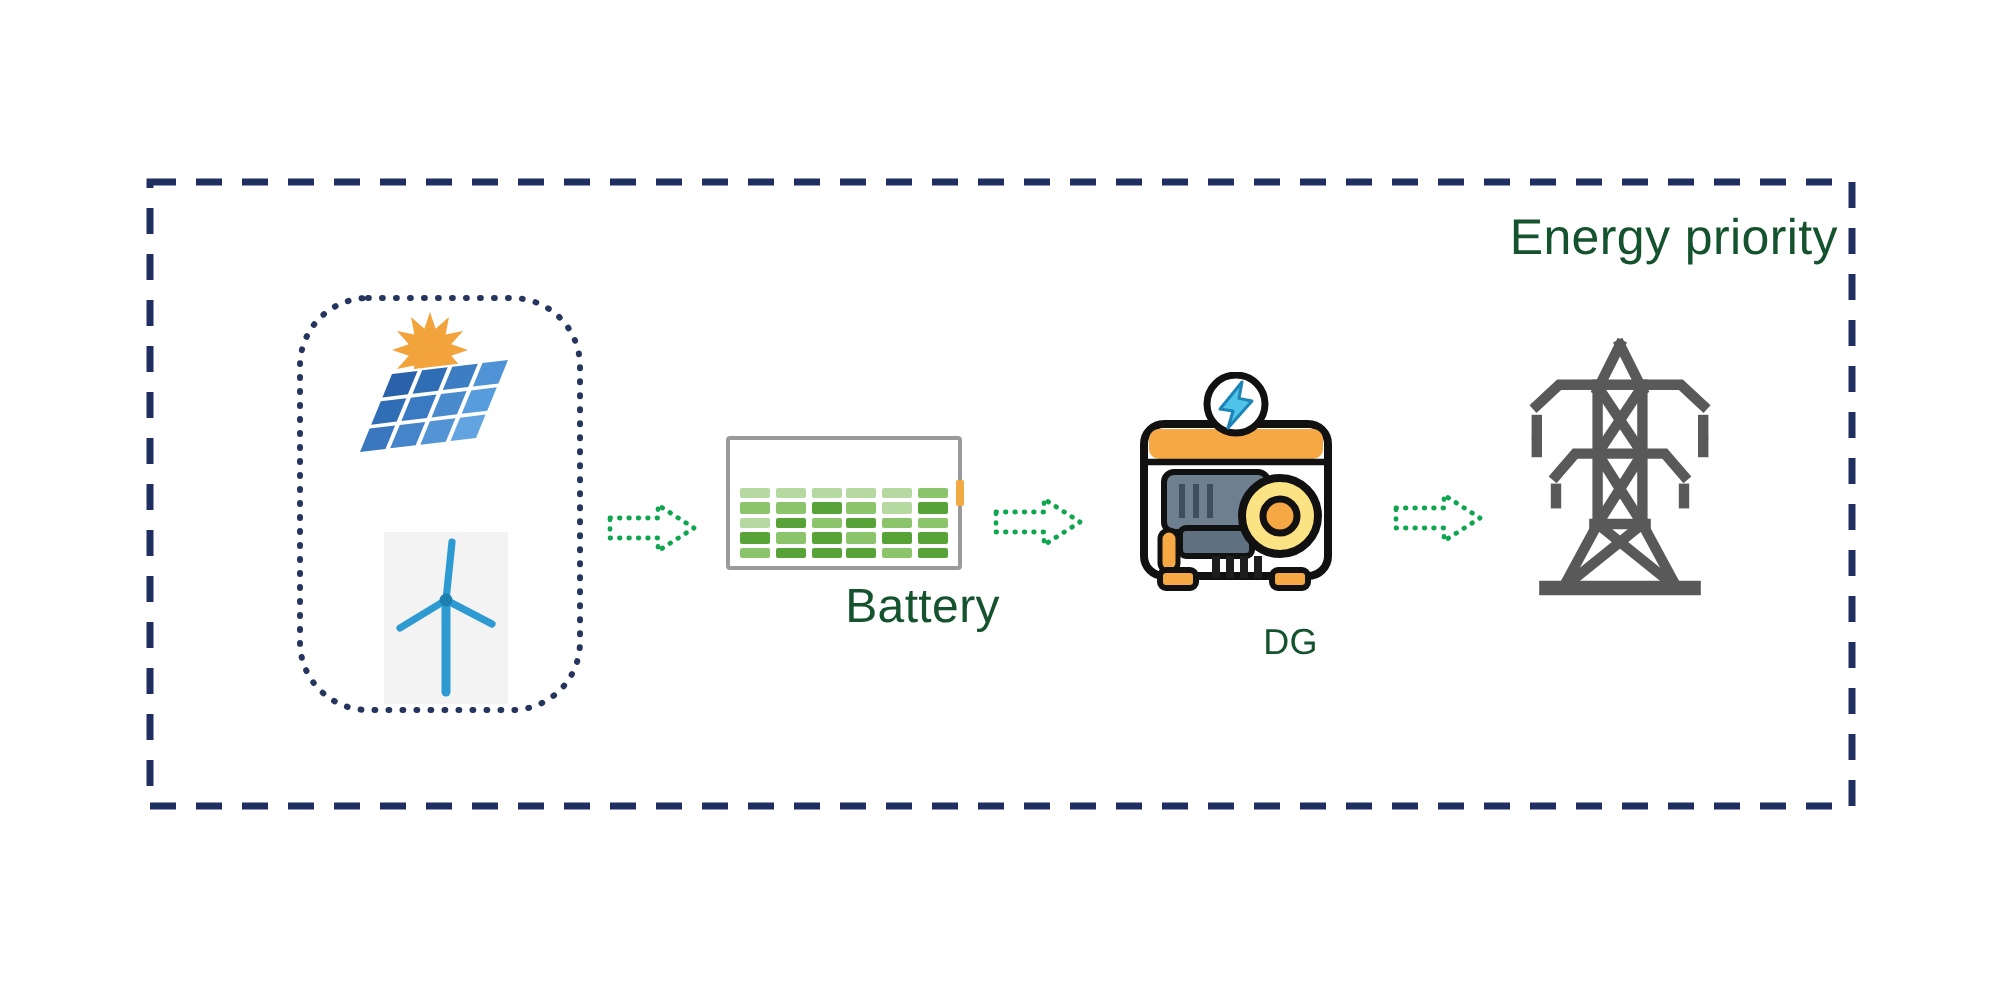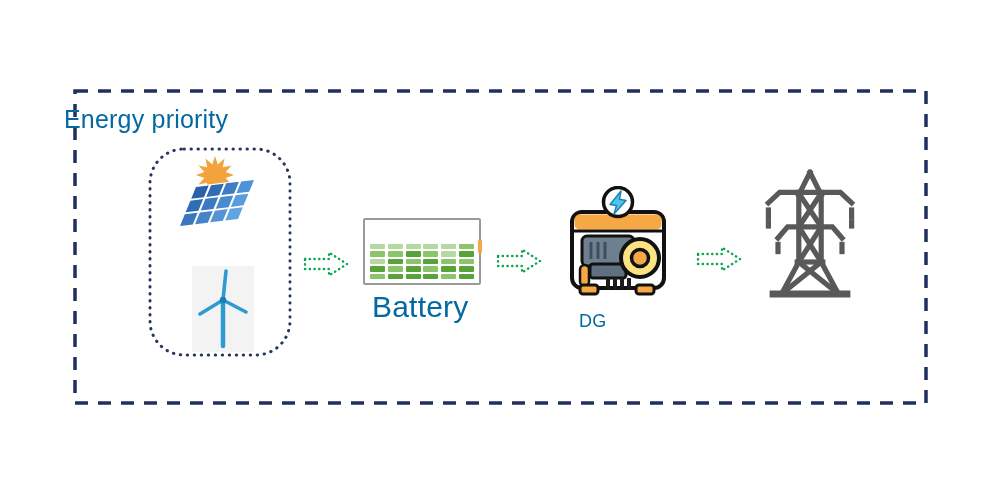--- a/index.html
+++ b/index.html
@@ -2,25 +2,25 @@
 <html><head>
 <meta charset="utf-8">
 <style>
   html,body{margin:0;padding:0;background:#ffffff;}
   #canvas{
     position:relative;width:1000px;height:500px;background:#ffffff;overflow:hidden;
     font-family:"Liberation Sans", sans-serif;color:#161616;
   }
   .abs{position:absolute;}
   .label{
-    text-align:left;color:#0369a1;letter-spacing:0.2px;
+    text-align:right;color:#14532d;letter-spacing:0.2px;
     font-family:"Liberation Sans", sans-serif;
   }
   #diagram-title{left:64px;top:105px;width:855px;font-size:25px;}
-  #battery-label{left:372px;top:290px;width:140px;font-size:30px;}
+  #battery-label{left:360px;top:290px;width:140px;font-size:24px;}
   #dg-label{left:579px;top:311px;width:80px;font-size:18px;}
 
   
   #battery-box{
     left:363px;top:218px;width:118px;height:67px;background:#ffffff;
     border:2px solid #9a9a9a;border-radius:2px;box-sizing:border-box;
   }
   #battery-bars{
     position:absolute;left:5px;right:5px;bottom:4px;height:37px;
     display:flex;justify-content:space-between;align-items:flex-end;

